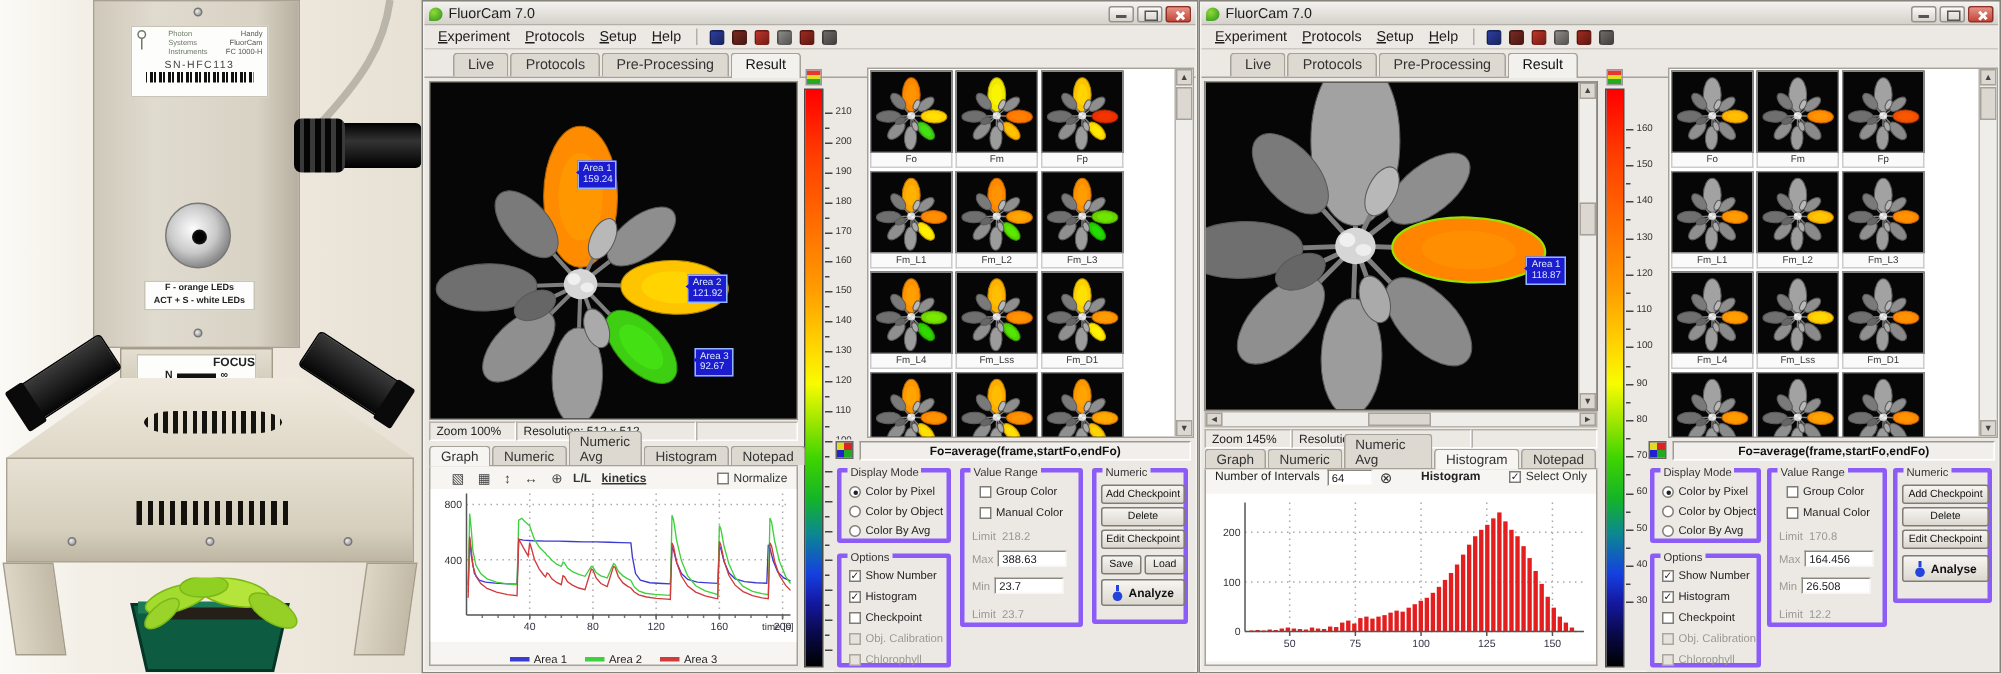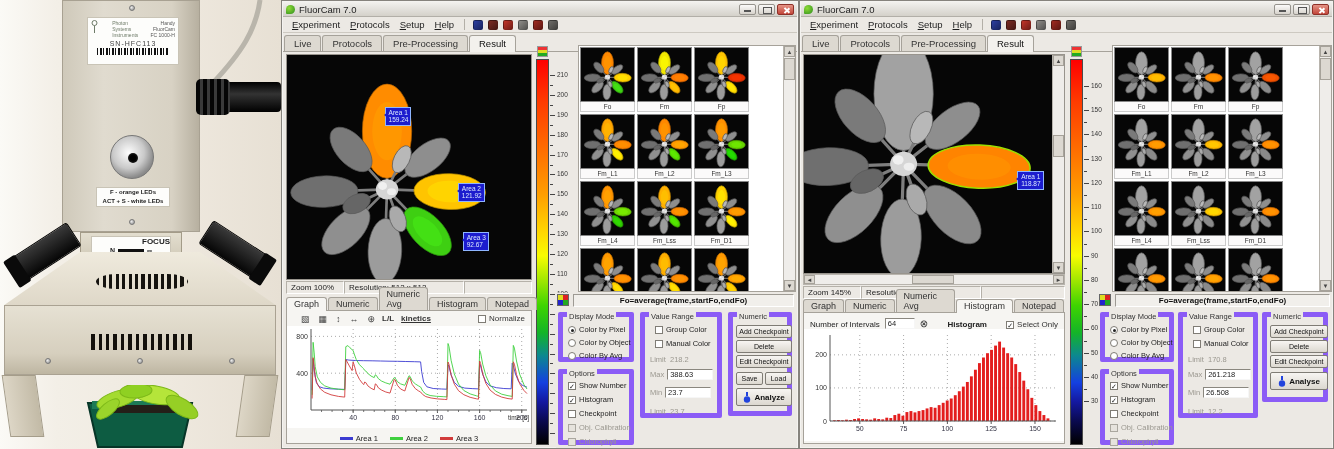--- a/index.html
+++ b/index.html
@@ -80,21 +80,21 @@
   .winbtn.close::before, .winbtn.close::after { content:""; position:absolute; left:8px; top:2px; width:1.5px; height:7px; background:#fff; }
   .winbtn.close::before { transform:rotate(45deg); } .winbtn.close::after { transform:rotate(-45deg); }
 
   .menubar { position:absolute; left:1px; right:1px; top:16px; height:16px; display:flex; align-items:center;
     background:#ece9e4; border-bottom:1px solid #cdc9c1; padding-left:4px; }
   .menu-item { font-size:9.5px; color:#1d1d1d; padding:1px 5px; }
   .tb-sep { width:1px; height:11px; background:#b3afa7; margin:0 5px; }
   .tb-ico { width:10px; height:10px; margin:0 2.5px; border-radius:2px; border:1px solid rgba(0,0,0,.25); }
 
   .tabbar { position:absolute; left:1px; right:1px; top:33px; height:18px; display:flex; align-items:flex-end;
-    padding-left:1px; border-bottom:1px solid #a6a29a; background:#ece9e4; }
+    padding-left:19px; border-bottom:1px solid #a6a29a; background:#ece9e4; }
   .tab { font-size:9.5px; color:#333; padding:2px 9px 2px; margin-right:1px; background:#ddd9d1;
     border:1px solid #a6a29a; border-bottom:none; border-radius:3px 3px 0 0; }
   .tab.active { background:#f3f1ed; color:#111; position:relative; top:1px; padding-bottom:3px; }
 
   .imgpanel { position:absolute; background:#060606; border:1px solid #98948d; overflow:hidden; }
   .tag { position:absolute; background:#1c1cce; border:1px solid #8fb6ff; color:#dbe9ff;
     font-size:6.5px; line-height:7.5px; padding:1px 2px 1px 3px; white-space:nowrap; }
   .tag::before { content:""; position:absolute; left:-5px; top:4px; border:3px solid transparent; border-right:4px solid #1c1cce; }
 
   .statusbar { position:absolute; height:13px; display:flex; font-size:8px; color:#222; }
@@ -142,32 +142,32 @@
   .harrow { position:absolute; top:0; width:11px; height:9px; background:#dcd8d1; border:1px solid #a6a29a;
     font-size:6px; text-align:center; line-height:8px; color:#444; }
   .hthumb { position:absolute; top:0; width:42px; height:9px; background:#dcd8d1; border:1px solid #a6a29a; }
 
   .ctlpanel { position:absolute; background:#ece9e4; }
   .cp-ico { position:absolute; left:1px; top:1px; width:12px; height:12px; border:1px solid #666;
     background:conic-gradient(#d22 0 25%, #2a2 25% 50%, #22c 50% 75%, #dd2 75%); }
   .formula { position:absolute; left:17px; top:1px; right:2px; height:13px; background:#f1efeb;
     border:1px solid #9d9a93; border-bottom-color:#fff; border-right-color:#fff;
     font-size:8px; font-weight:bold; text-align:center; line-height:12px; color:#111; }
-  .group { position:absolute; border:5px solid #8b5cf6; border-radius:2px; }
+  .group { position:absolute; border:3px solid #8b5cf6; border-radius:2px; }
   .gtitle { position:absolute; top:-5px; left:4px; background:#ece9e4; font-size:7.5px; color:#333; padding:0 2px; }
   .opt { position:absolute; display:flex; align-items:center; gap:3px; font-size:7.5px; color:#222; white-space:nowrap; }
   .opt.dis { color:#9b9890; }
   .gray { color:#9b9890; }
   .field { background:#fff; border:1px solid #8a877f; border-bottom-color:#f6f6f6; border-right-color:#f6f6f6;
     font-size:7.5px; padding:0 2px; height:11px; line-height:10px; color:#222; }
   .btn { position:absolute; background:linear-gradient(#f7f5f2,#dcd8d0); border:1px solid #7f7c75; border-radius:2px;
     font-size:7px; text-align:center; color:#111; }
   .btn.big { font-weight:bold; font-size:8px; display:flex; align-items:center; justify-content:center; gap:3px; }
 
-  .histctl { height:16px; display:flex; align-items:flex-end; gap:5px; padding:0 6px; font-size:8px; color:#222; }
+  .histctl { height:16px; display:flex; align-items:flex-start; gap:5px; padding:0 6px; font-size:8px; color:#222; }
   .histtitle { font-weight:bold; font-size:8px; }
   .refresh { font-size:10px; color:#333; }
 
   svg text { font-family:"Liberation Sans", sans-serif; }
 </style>
 </head>
 <body>
 
 <div id="root">
 
@@ -1556,21 +1556,21 @@
           </label>
           <label class="opt" style="left: 10px; top: 22px;">
             <span class="cbx"></span>
             <span>Manual Color</span>
           </label>
           <label class="opt dis" style="left: 5px; top: 38px;">
             <span class="gray">Limit&nbsp;&nbsp;170.8</span>
           </label>
           <label class="opt" style="left: 5px; top: 52px;">
             <span class="gray">Max</span>
-            <span class="field" style="width:46px">261.218</span>
+            <span class="field" style="width:46px">164.456</span>
           </label>
           <label class="opt" style="left: 5px; top: 70px;">
             <span class="gray">Min</span>
             <span class="field" style="width:46px">26.508</span>
           </label>
           <label class="opt dis" style="left: 5px; top: 90px;">
             <span class="gray">Limit&nbsp;&nbsp;12.2</span>
           </label>
         </div>
         <div class="group" style="left: 164px; top: 19px; width: 66px; height: 90px;">

